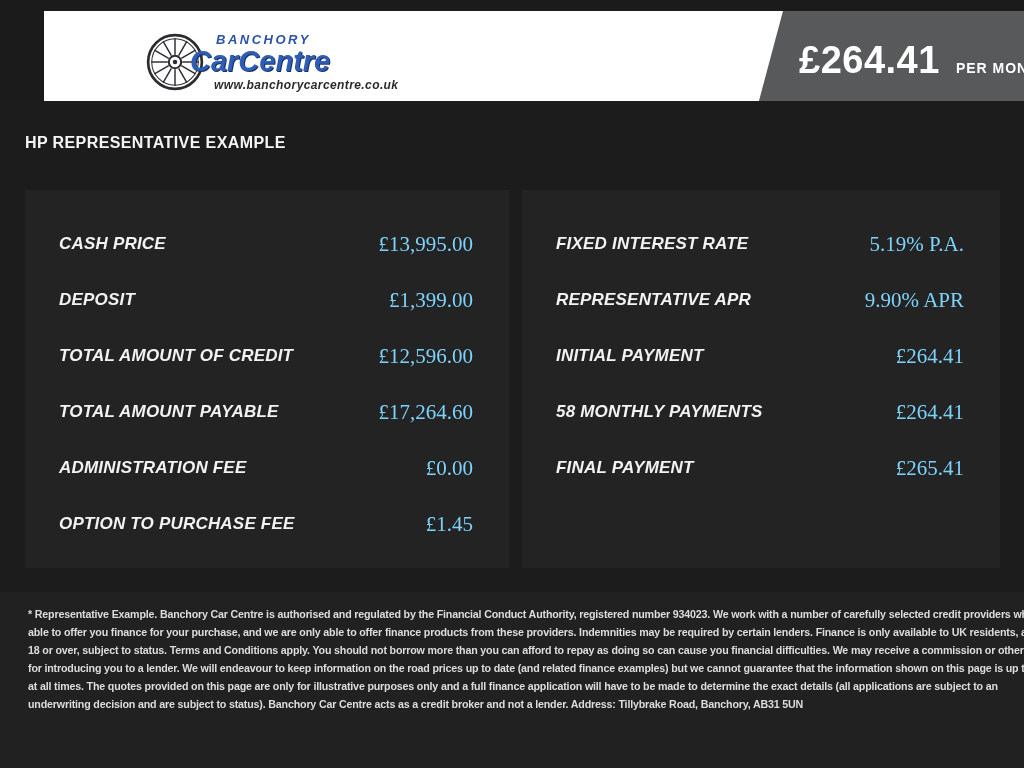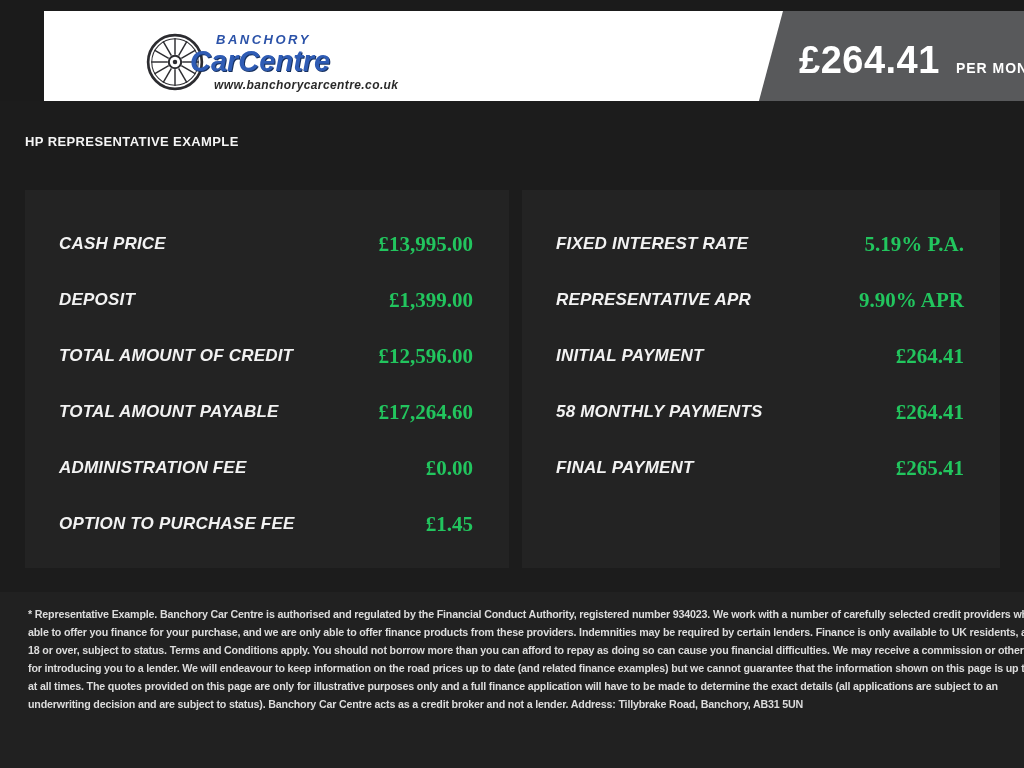--- a/index.html
+++ b/index.html
@@ -42,39 +42,39 @@
   }
   .price-main{font-size:38px;font-weight:bold;color:#ffffff;letter-spacing:.5px;}
   .price-suffix{font-size:14px;font-weight:bold;color:#ffffff;letter-spacing:1px;margin-left:16px;}
   
   .main{
     position:absolute;left:0;top:101px;width:1024px;height:491px;
     background:#1c1c1c;
   }
   .page-heading{
     position:absolute;left:25px;top:33px;
-    font-size:13px;font-weight:bold;color:#f5f5f5;letter-spacing:.4px;
+    font-size:16px;font-weight:bold;color:#f5f5f5;letter-spacing:.4px;
   }
   .panel{
     position:absolute;top:89px;height:378px;background:#232323;
     box-sizing:border-box;padding:26px 36px 0 34px;
   }
   .panel-left{left:25px;width:484px;}
   .panel-right{left:522px;width:478px;}
   .frow{
     height:56px;display:flex;align-items:center;justify-content:space-between;
   }
   .flabel{
     font-size:17px;font-weight:bold;color:#f2f2f2;letter-spacing:.2px;
     white-space:nowrap;
     font-style:italic;
   }
   .fvalue{
     font-family:"Liberation Serif", serif;
-    font-size:21px;font-weight:bold;color:#22c55e;
+    font-size:21px;font-weight:normal;color:#7dd3fc;
     white-space:nowrap;text-align:left;
   }
   
   .footer{
     position:absolute;left:0;top:592px;width:1024px;height:176px;
     background:#212121;
   }
   .smallprint{
     position:absolute;left:28px;top:13px;width:1060px;
     transform:scaleX(0.93);transform-origin:0 0;

